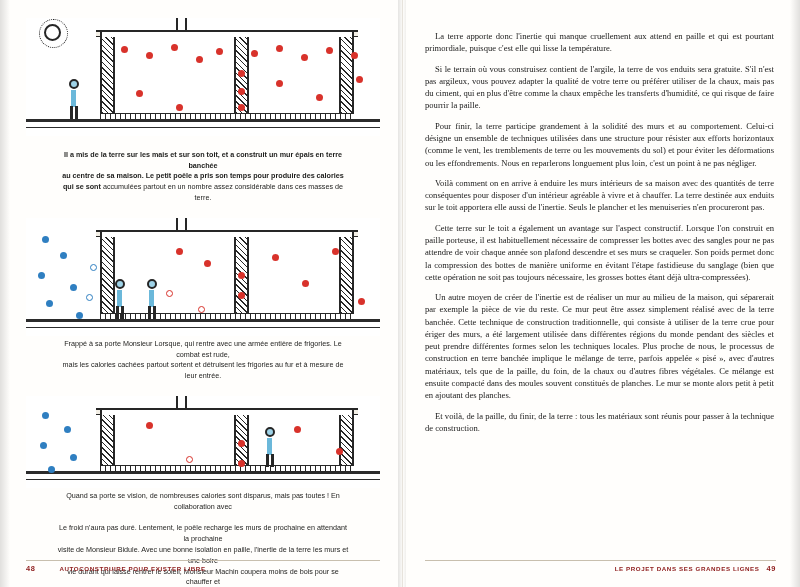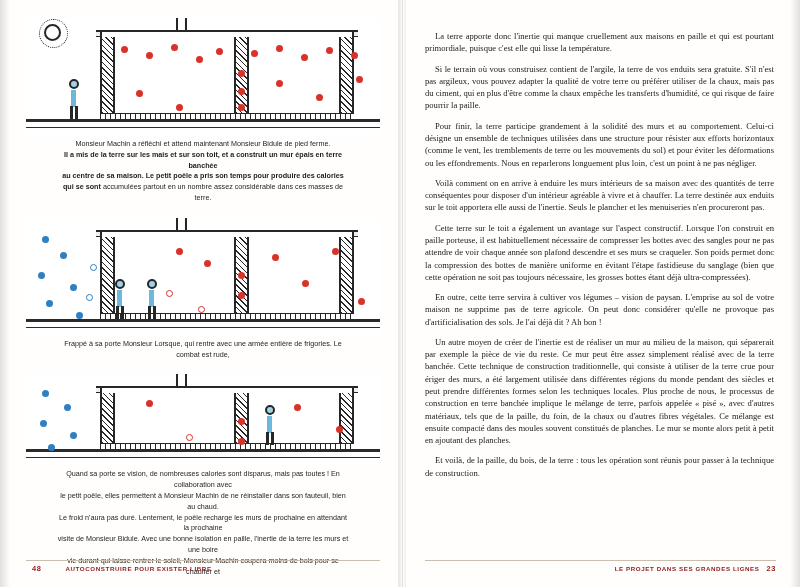--- a/index.html
+++ b/index.html
@@ -156,21 +156,21 @@
     color: #1a1a1a;
     margin: 0 0 8px 0;
     text-indent: 10px;
   }
   
   .footer {
     position:absolute; bottom:14px; font-family:"Liberation Sans", sans-serif;
     font-size: 6.2px; letter-spacing: 0.6px; color:#8d1b1b; font-weight:700;
     display:flex; align-items:center; gap:7px;
   }
-  .footer-left { left: 32px; gap: 24px; }
+  .footer-left { left: 26px; gap: 24px; }
   .footer-right { right: 24px; }
   .folio { font-size: 7.4px; color:#8d1b1b; }
   .rule-red {
     position:absolute; bottom:26px; height:1px; background:#c8bfae;
   }
   .rule-left { left:26px; right:22px; }
   .rule-right{ left:22px; right:24px; }
 </style>
 </head>
 <body>
@@ -210,21 +210,21 @@
         <div class="dot dot-red" style="left:212px;top:52px"></div>
         <div class="dot dot-red" style="left:212px;top:70px"></div>
         <div class="dot dot-red" style="left:212px;top:86px"></div>
         <div class="dot dot-red" style="left:250px;top:62px"></div>
         <div class="dot dot-red" style="left:290px;top:76px"></div>
         <div class="dot dot-red" style="left:330px;top:58px"></div>
         <div class="dot dot-red" style="left:110px;top:72px"></div>
         <div class="dot dot-red" style="left:150px;top:86px"></div>
       </div>
       <div class="caption">
-        <span>Monsieur Machin a réfléchi et attend maintenant Monsieur Bidule de pied ferme.</span><br>
+        <br>
         <b>Il a mis de la terre sur les mais et sur son toit, et a construit un mur épais en terre banchée</b><br>
         <b>au centre de sa maison. Le petit poêle a pris son temps pour produire des calories qui se sont</b>
         <span>accumulées partout en un nombre assez considérable dans ces masses de terre.</span>
       </div>
     </div>
 
     <div class="panel">
       <div class="scene">
         <div class="roof-line"></div>
         <div class="chimney"></div>
@@ -261,20 +261,21 @@
         <div class="dot dot-red" style="left:212px;top:74px"></div>
         <div class="dot dot-red" style="left:246px;top:36px"></div>
         <div class="dot dot-red" style="left:276px;top:62px"></div>
         <div class="dot dot-red" style="left:306px;top:30px"></div>
         <div class="dot dot-red" style="left:332px;top:80px"></div>
         <div class="dot dot-red-o" style="left:140px;top:72px"></div>
         <div class="dot dot-red-o" style="left:172px;top:88px"></div>
       </div>
       <div class="caption">
         <span>Frappé à sa porte Monsieur Lorsque, qui rentre avec une armée entière de frigories. Le combat est rude,</span><br>
+        <span>mais les calories cachées partout sortent et détruisent les frigories au fur et à mesure de leur entrée.</span>
       </div>
     </div>
 
     <div class="panel">
       <div class="scene scene-3">
         <div class="roof-line"></div>
         <div class="chimney"></div>
         <div class="house"></div>
         <div class="wall-hatch wall-left"></div>
         <div class="wall-hatch wall-mid"></div>
@@ -295,48 +296,47 @@
         <div class="dot dot-blue" style="left:22px;top:70px"></div>
         <div class="dot dot-red" style="left:120px;top:26px"></div>
         <div class="dot dot-red" style="left:212px;top:44px"></div>
         <div class="dot dot-red" style="left:212px;top:64px"></div>
         <div class="dot dot-red" style="left:268px;top:30px"></div>
         <div class="dot dot-red" style="left:310px;top:52px"></div>
         <div class="dot dot-red-o" style="left:160px;top:60px"></div>
       </div>
       <div class="caption">
         <span>Quand sa porte se vision, de nombreuses calories sont disparus, mais pas toutes ! En collaboration avec</span><br>
-        <span>le petit poêle, elles permettent à Monsieur Machin de ne réinstaller dans son fauteuil, bien au chaud.</span><br>
+        <br>
         <span>Le froid n'aura pas duré. Lentement, le poêle recharge les murs de prochaine en attendant la prochaine</span><br>
         <span>visite de Monsieur Bidule. Avec une bonne isolation en paille, l'inertie de la terre les murs et une boire</span><br>
         <span>vie durant qui laisse rentrer le soleil, Monsieur Machin coupera moins de bois pour se chauffer et</span><br>
         
       </div>
     </div>
 
     <div class="rule-red rule-left"></div>
     <div class="footer footer-left">
       <span class="folio">48</span>
       <span>AUTOCONSTRUIRE POUR EXISTER LIBRE</span>
     </div>
   </div>
 
   <div class="page page-right">
-    <p class="body">La terre apporte donc l'inertie qui manque cruellement aux maisons en paille et qui est pourtant primordiale, puisque c'est elle qui lisse la température.</p>
+    <p class="body">La terre apporte donc l'inertie qui manque cruellement aux attend en paille et qui est pourtant primordiale, puisque c'est elle qui lisse la température.</p>
     <p class="body">Si le terrain où vous construisez contient de l'argile, la terre de vos enduits sera gratuite. S'il n'est pas argileux, vous pouvez adapter la qualité de votre terre ou préférer utiliser de la chaux, mais pas du ciment, qui en plus d'être comme la chaux empêche les transferts d'humidité, ce qui risque de faire pourrir la paille.</p>
     <p class="body">Pour finir, la terre participe grandement à la solidité des murs et au comportement. Celui-ci désigne un ensemble de techniques utilisées dans une structure pour résister aux efforts horizontaux (comme le vent, les tremblements de terre ou les mouvements du sol) et pour éviter les déformations ou les effondrements. Nous en reparlerons longuement plus loin, c'est un point à ne pas négliger.</p>
     <p class="body">Voilà comment on en arrive à enduire les murs intérieurs de sa maison avec des quantités de terre conséquentes pour disposer d'un intérieur agréable à vivre et à chauffer. La terre destinée aux enduits sur le toit apportera elle aussi de l'inertie. Seuls le plancher et les menuiseries n'en procureront pas.</p>
     <p class="body">Cette terre sur le toit a également un avantage sur l'aspect constructif. Lorsque l'on construit en paille porteuse, il est habituellement nécessaire de compresser les bottes avec des sangles pour ne pas attendre de voir chaque année son plafond descendre et ses murs se craqueler. Son poids permet donc la compression des bottes de manière uniforme en évitant l'étape fastidieuse du sanglage (bien que cette opération ne soit pas toujours nécessaire, les grosses bottes étant déjà ultra-compressées).</p>
-    <p class="body">En outre, cette terre servira à cultiver vos légumes – vision de paysan. L'emprise au sol de votre maison ne supprime pas de terre agricole. On peut donc considérer qu'elle ne provoque pas d'artificialisation des sols. Je l'ai déjà dit ? Ah bon !</p>
     <p class="body">Un autre moyen de créer de l'inertie est de réaliser un mur au milieu de la maison, qui séparerait par exemple la pièce de vie du reste. Ce mur peut être assez simplement réalisé avec de la terre banchée. Cette technique de construction traditionnelle, qui consiste à utiliser de la terre crue pour ériger des murs, a été largement utilisée dans différentes régions du monde pendant des siècles et peut prendre différentes formes selon les techniques locales. Plus proche de nous, le processus de construction en terre banchée implique le mélange de terre, parfois appelée « pisé », avec d'autres matériaux, tels que de la paille, du foin, de la chaux ou d'autres fibres végétales. Ce mélange est ensuite compacté dans des moules souvent constitués de planches. Le mur se monte alors petit à petit en ajoutant des planches.</p>
-    <p class="body">Et voilà, de la paille, du bois, de la terre : tous les opération sont réunis pour passer à la technique de construction.</p>
+    <p class="body">Et voilà, de la paille, du finir, de la terre : tous les matériaux sont réunis pour passer à la technique de construction.</p>
 
     <div class="rule-red rule-right"></div>
     <div class="footer footer-right">
       <span>LE PROJET DANS SES GRANDES LIGNES</span>
-      <span class="folio">23</span>
+      <span class="folio">49</span>
     </div>
   </div>
 
   <div class="gutter"></div>
   <div class="edge-shadow-l"></div>
   <div class="edge-shadow-r"></div>
 </div>
 
 </body></html>

